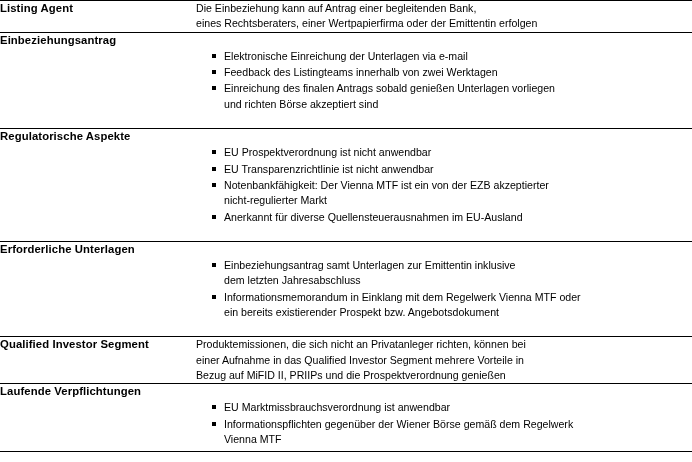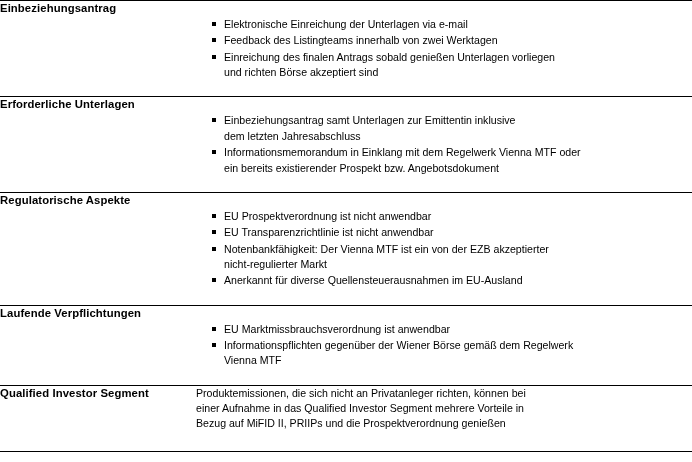--- a/index.html
+++ b/index.html
@@ -78,54 +78,45 @@
     background: #000000;
   }
 </style>
 </head>
 <body>
 
 <div class="sheet">
   <table class="spec">
     <tbody>
 
+      <tr class="row-top-rule">
+        <td class="label-cell">
+          <span>Listing Agent</span>
+        </td>
+        <td class="content-cell">
+          <div class="para">Die Einbeziehung kann auf Antrag einer begleitenden Bank,</div>
+          <div class="para">eines Rechtsberaters, einer Wertpapierfirma oder der Emittentin erfolgen</div>
+        </td>
+      </tr>
 
       <tr class="row-top-rule">
         <td class="label-cell">
           <span>Einbeziehungsantrag</span>
         </td>
         <td class="content-cell">
           <ul class="bullets">
             <li>
               <span>Elektronische Einreichung der Unterlagen via e-mail</span>
             </li>
             <li>
               <span>Feedback des Listingteams innerhalb von zwei Werktagen</span>
             </li>
             <li>
               <span>Einreichung des finalen Antrags sobald genießen Unterlagen vorliegen</span><br>
               <span>und richten Börse akzeptiert sind</span>
-            </li>
-          </ul>
-        </td>
-      </tr>
-
-      <tr class="row-top-rule">
-        <td class="label-cell">
-          <span>Erforderliche Unterlagen</span>
-        </td>
-        <td class="content-cell">
-          <ul class="bullets">
-            <li>
-              <span>Einbeziehungsantrag samt Unterlagen zur Emittentin inklusive</span><br>
-              <span>dem letzten Jahresabschluss</span>
-            </li>
-            <li>
-              <span>Informationsmemorandum in Einklang mit dem Regelwerk Vienna MTF oder</span><br>
-              <span>ein bereits existierender Prospekt bzw. Angebotsdokument</span>
             </li>
           </ul>
         </td>
       </tr>
 
       <tr class="row-top-rule">
         <td class="label-cell">
           <span>Regulatorische Aspekte</span>
         </td>
         <td class="content-cell">
@@ -142,43 +133,61 @@
             </li>
             <li>
               <span>Anerkannt für diverse Quellensteuerausnahmen im EU-Ausland</span>
             </li>
           </ul>
         </td>
       </tr>
 
       <tr class="row-top-rule">
         <td class="label-cell">
-          <span>Laufende Verpflichtungen</span>
+          <span>Erforderliche Unterlagen</span>
         </td>
         <td class="content-cell">
           <ul class="bullets">
             <li>
-              <span>EU Marktmissbrauchsverordnung ist anwendbar</span>
+              <span>Einbeziehungsantrag samt Unterlagen zur Emittentin inklusive</span><br>
+              <span>dem letzten Jahresabschluss</span>
             </li>
             <li>
-              <span>Informationspflichten gegenüber der Wiener Börse gemäß dem Regelwerk</span><br>
-              <span>Vienna MTF</span>
+              <span>Informationsmemorandum in Einklang mit dem Regelwerk Vienna MTF oder</span><br>
+              <span>ein bereits existierender Prospekt bzw. Angebotsdokument</span>
             </li>
           </ul>
         </td>
       </tr>
 
       <tr class="row-top-rule">
         <td class="label-cell">
           <span>Qualified Investor Segment</span>
         </td>
         <td class="content-cell">
           <div class="para">Produktemissionen, die sich nicht an Privatanleger richten, können bei</div>
           <div class="para">einer Aufnahme in das Qualified Investor Segment mehrere Vorteile in</div>
           <div class="para">Bezug auf MiFID II, PRIIPs und die Prospektverordnung genießen</div>
         </td>
       </tr>
 
+      <tr class="row-top-rule">
+        <td class="label-cell">
+          <span>Laufende Verpflichtungen</span>
+        </td>
+        <td class="content-cell">
+          <ul class="bullets">
+            <li>
+              <span>EU Marktmissbrauchsverordnung ist anwendbar</span>
+            </li>
+            <li>
+              <span>Informationspflichten gegenüber der Wiener Börse gemäß dem Regelwerk</span><br>
+              <span>Vienna MTF</span>
+            </li>
+          </ul>
+        </td>
+      </tr>
+
 
     </tbody>
   </table>
   <div class="bottom-rule" style="top:451px;"></div>
 </div>
 
 </body></html>

